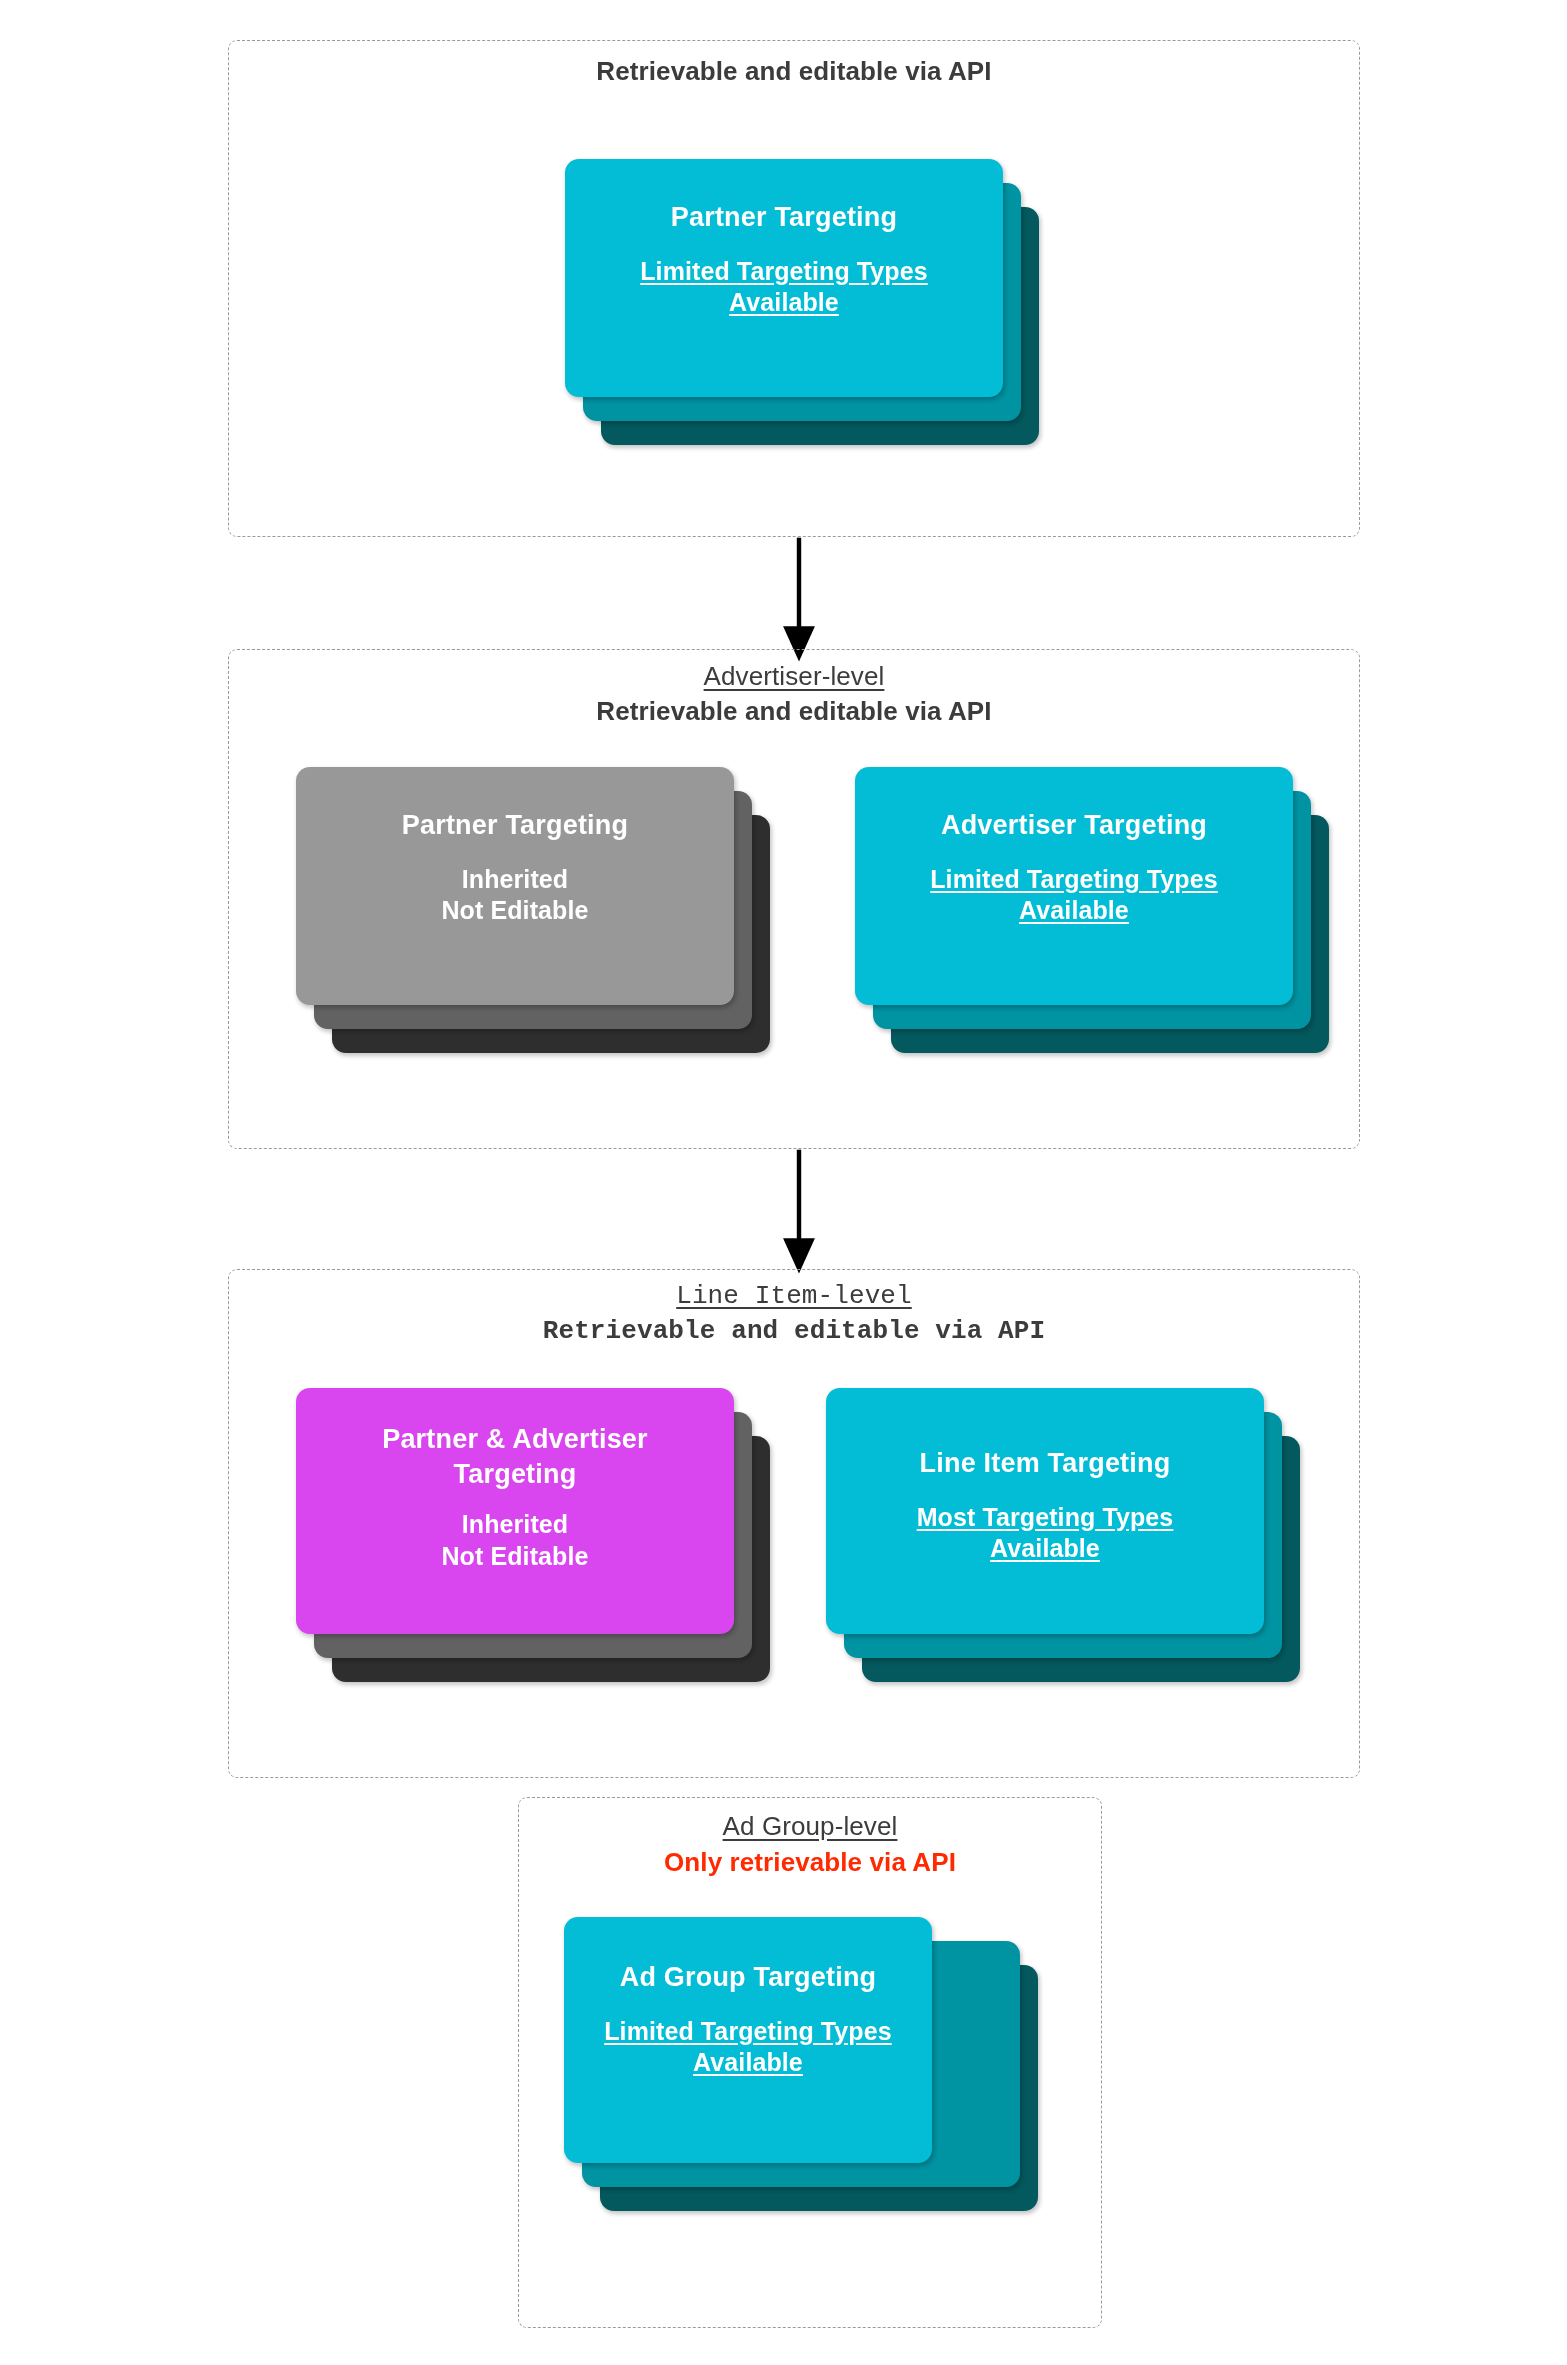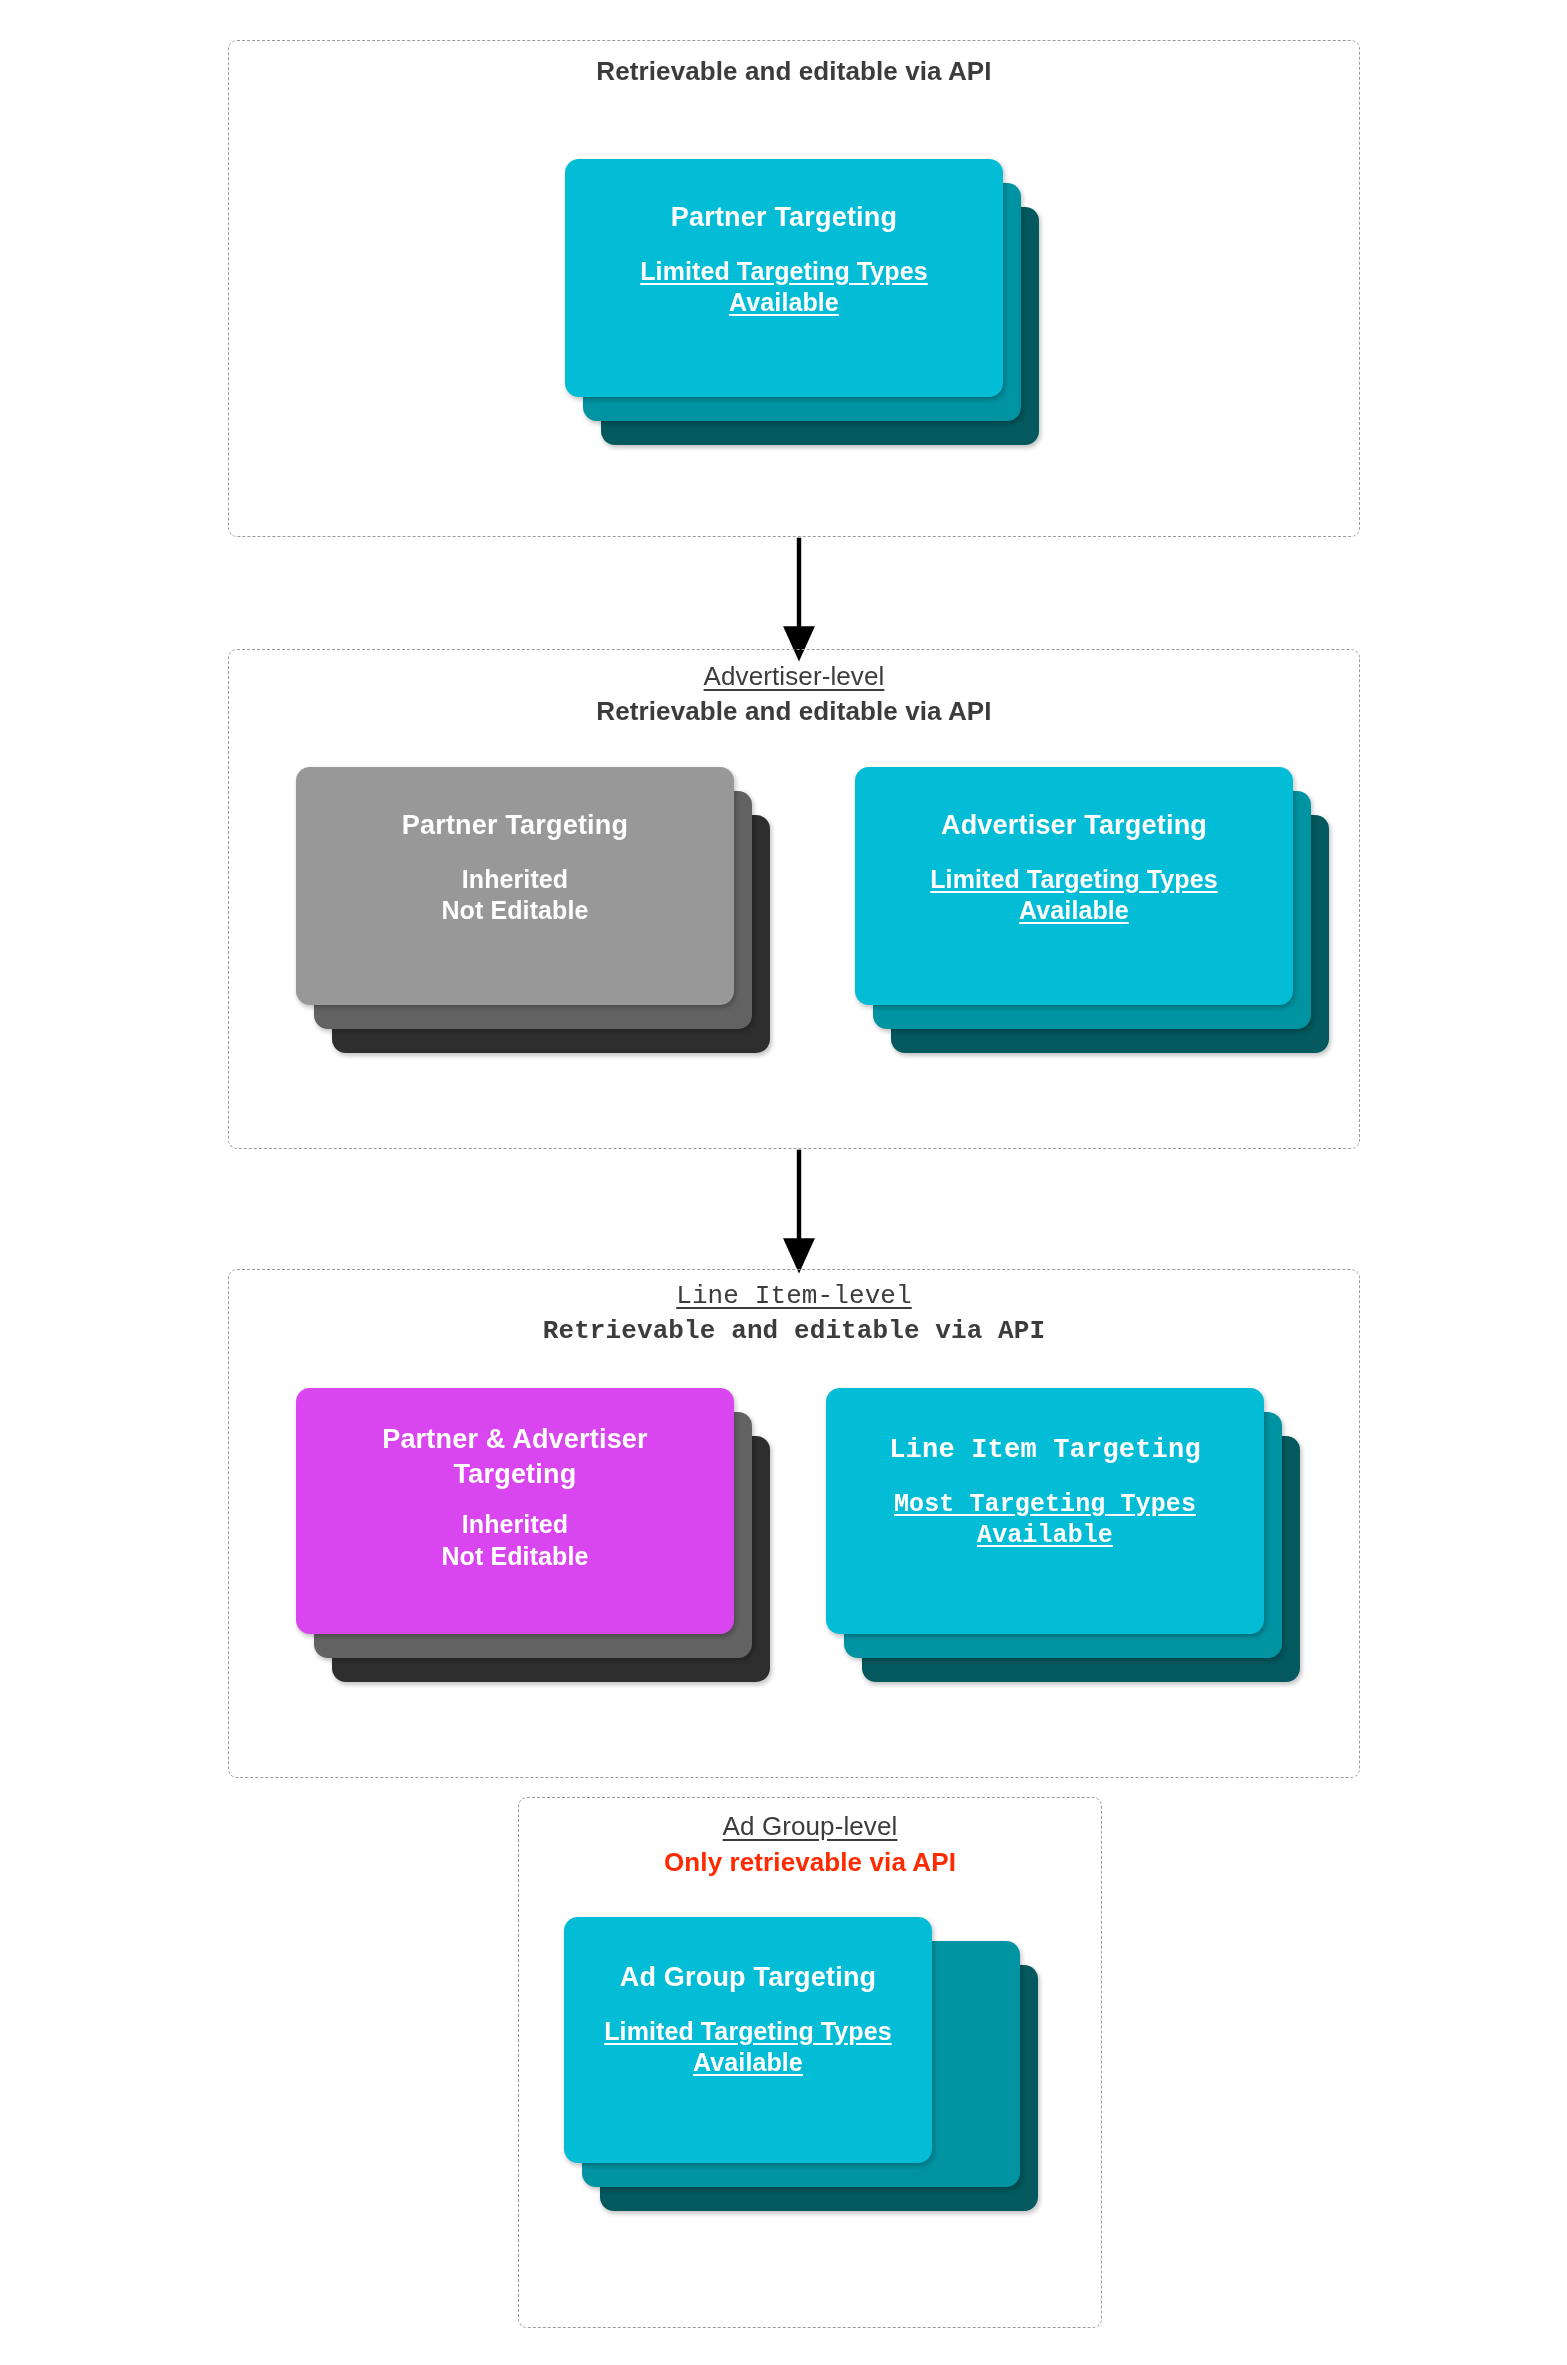--- a/index.html
+++ b/index.html
@@ -182,21 +182,21 @@
         <div class="card-sub" style="white-space:pre-line;margin-top:18px;">Inherited
 Not Editable</div>
       </div>
     </div>
   </div>
 
   <div class="card-stack" style="left:597px; top:118px; width:473px; height:295px;">
     <div class="card-layer back" style="width:438px;height:246px;background:#03595e;"></div>
     <div class="card-layer mid" style="width:438px;height:246px;background:#0093a2;"></div>
     <div class="card-layer front" style="width:438px;height:246px;background:#03bcd6;">
-      <div class="card-front-content" style="padding-top:45px;font-family:Liberation Mono, monospace;">
+      <div class="card-front-content" style="padding-top:58px;">
         <div class="card-title">Line Item Targeting</div>
         <div class="card-sub u">Most Targeting Types Available</div>
       </div>
     </div>
   </div>
 </div>
 
 <div class="level-box" style="left:518px; top:1797px; width:584px; height:531px;">
 
   <div class="level-header" style="top:13.4px;">

